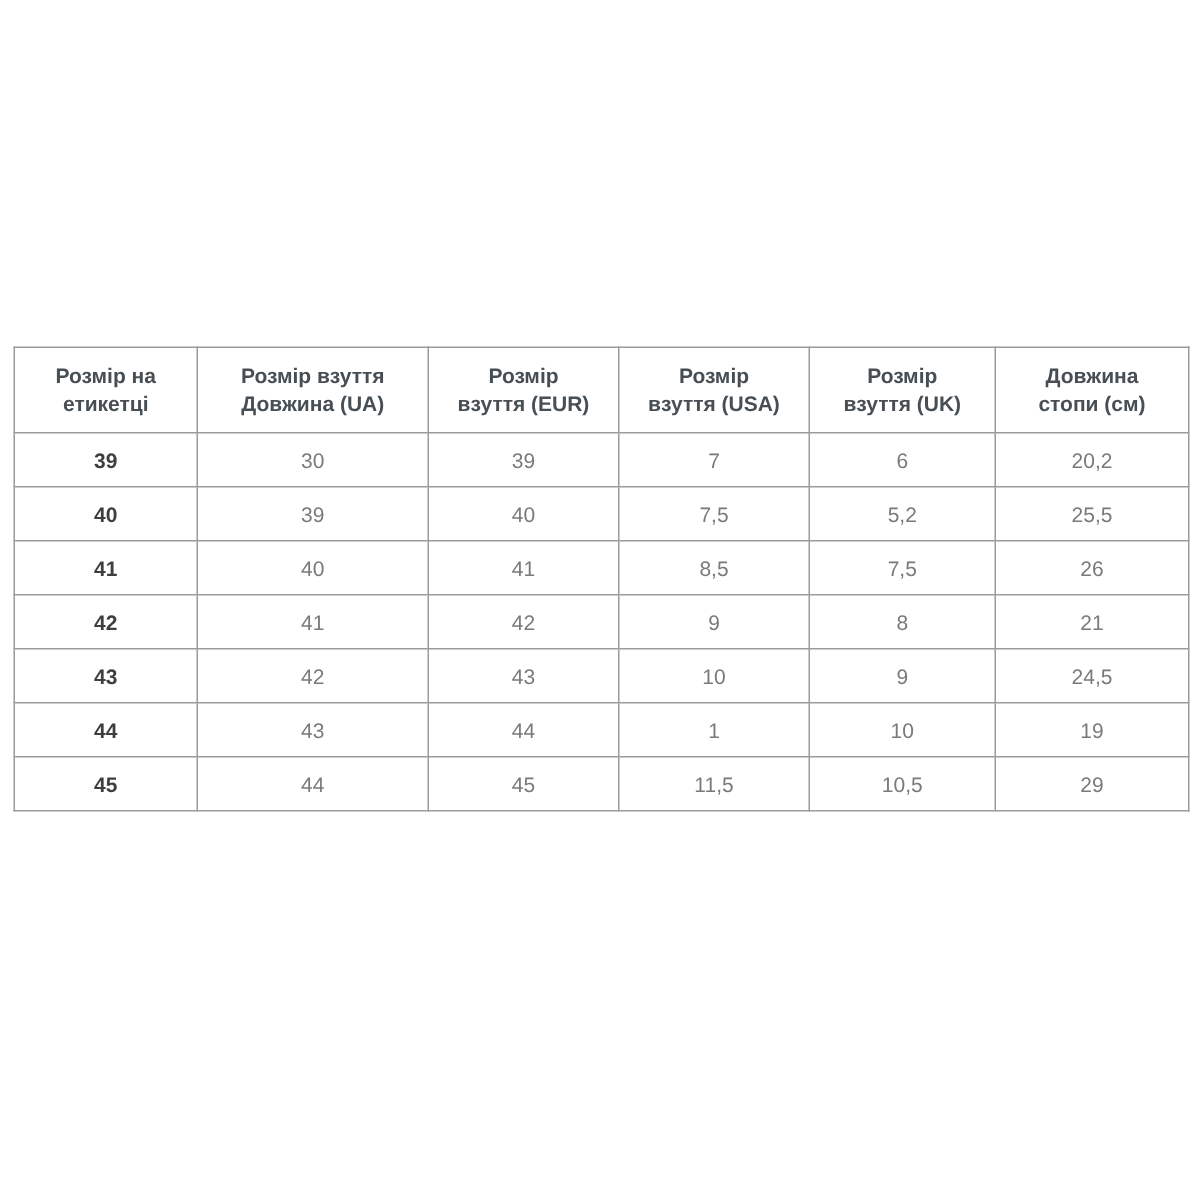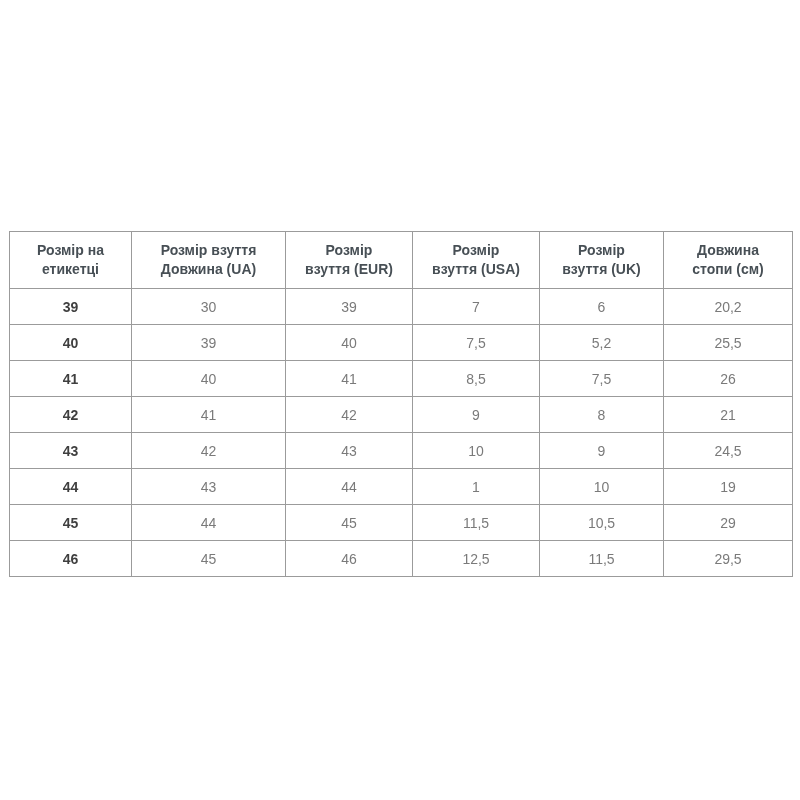--- a/index.html
+++ b/index.html
@@ -148,24 +148,16 @@
             <td>19</td>
           </tr>
           <tr>
             <td class="label-col">45</td>
             <td>44</td>
             <td>45</td>
             <td>11,5</td>
             <td>10,5</td>
             <td>29</td>
           </tr>
-          <tr>
-            <td class="label-col">46</td>
-            <td>45</td>
-            <td>46</td>
-            <td>12,5</td>
-            <td>11,5</td>
-            <td>29,5</td>
-          </tr>
         </tbody>
     </table>
   </div>
 </div>
 
 </body></html>

